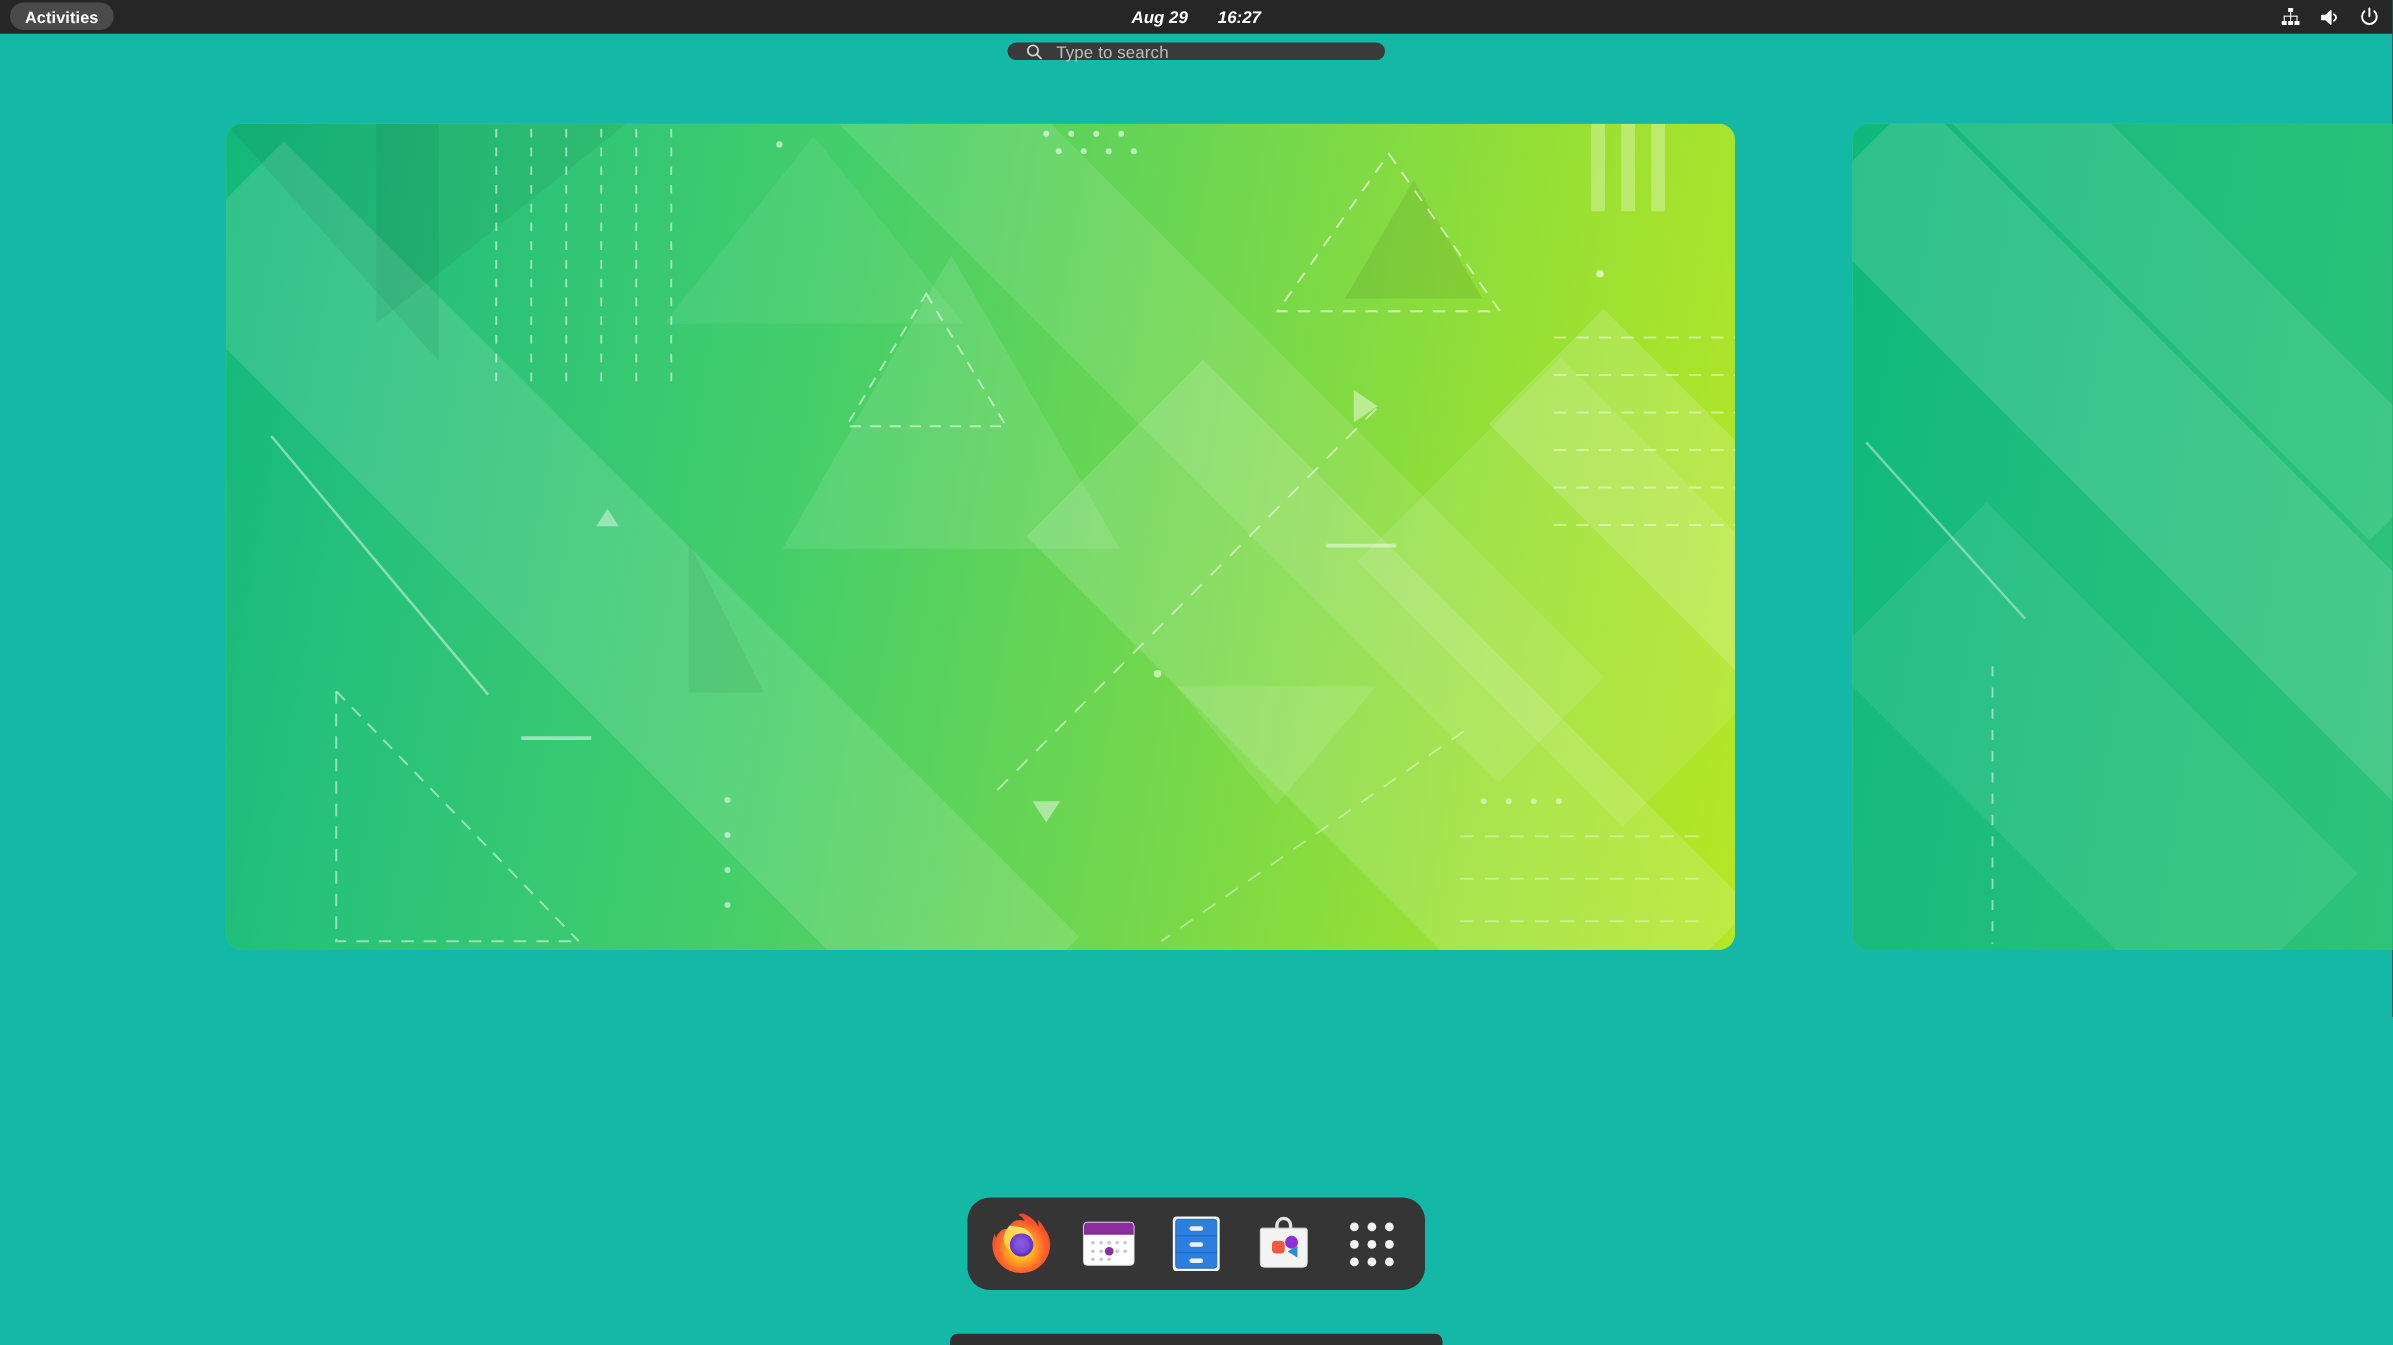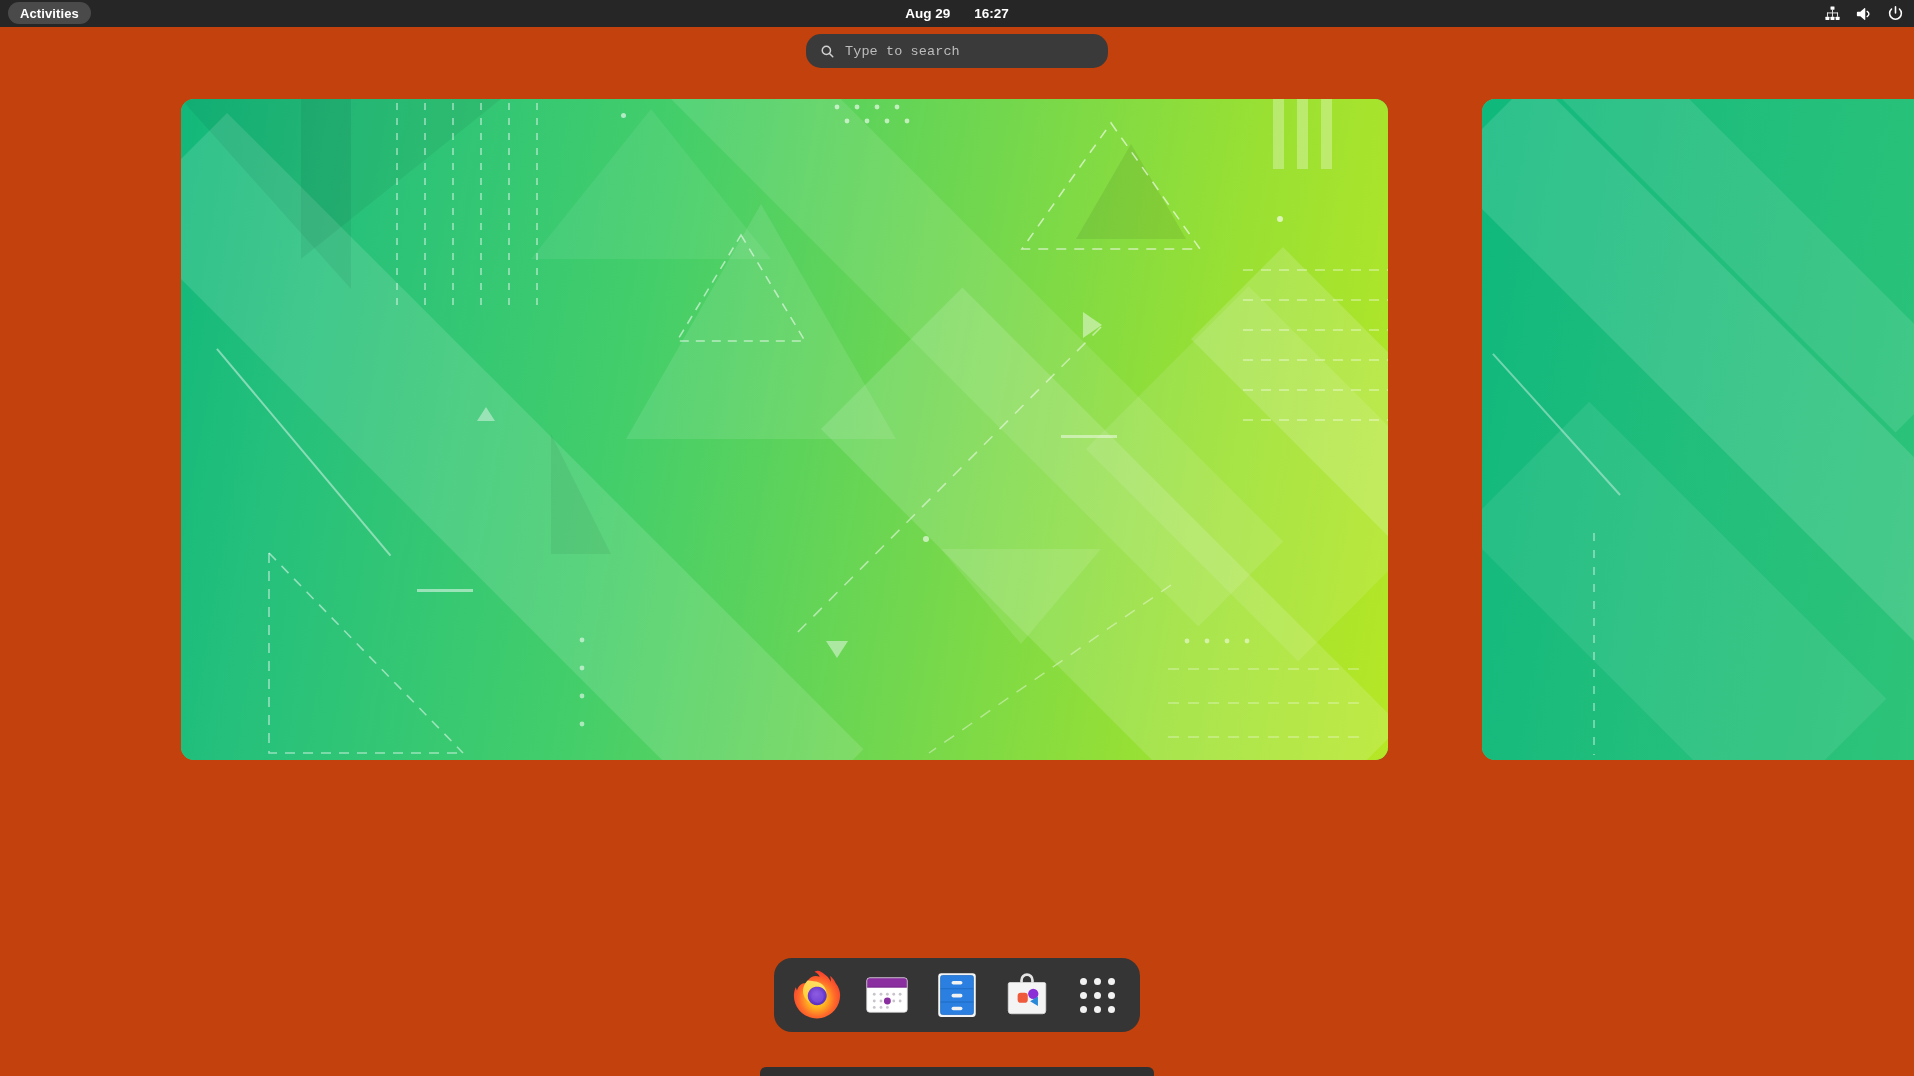--- a/index.html
+++ b/index.html
@@ -2,50 +2,50 @@
 <html><head>
 <meta charset="utf-8">
 <style>
   * { margin:0; padding:0; box-sizing:border-box; }
   html, body {
     width:1914px; height:1076px;
     background:#262626;
     font-family:"Liberation Sans", sans-serif;
     overflow:hidden;
   }
-  #root { position:relative; width:1914px; height:1076px; background:#c2410c; }
+  #root { position:relative; width:1914px; height:1076px; background:#14b8a6; }
 
   
   .topbar {
     position:absolute; top:0; left:0; width:1914px; height:27px;
     background:#262626; display:flex; align-items:center;
   }
   .activities {
     position:absolute; left:8px; top:2px;
     height:22px; padding:0 12px;
     display:flex; align-items:center;
     background:#4a4a4a; border-radius:11px;
     color:#ffffff; font-size:13px; font-weight:bold;
     letter-spacing:.1px;
   }
   .clock {
     position:absolute; left:50%; top:0; transform:translateX(-50%);
     height:27px; display:flex; align-items:center; gap:24px;
-    color:#ffffff; font-size:13.5px; font-weight:bold;
+    color:#ffffff; font-size:13.5px; font-weight:bold;font-style:italic;
   }
   .sysicons {
     position:absolute; right:10px; top:0; height:27px;
     display:flex; align-items:center; gap:14px;
   }
   .sysicons .ic { display:flex; align-items:center; justify-content:center; }
 
   
   .searchwrap {
     position:absolute; top:34px; left:50%; transform:translateX(-50%);
-    width:302px; height:34px;font-family:Liberation Mono, monospace;
+    width:302px; height:14px;
   }
   .searchbox {
     width:100%; height:100%;
     background:#3a3a3a; border-radius:15px;
     display:flex; align-items:center; gap:10px;
     padding:0 14px;
   }
   .searchbox .sicon { flex:0 0 auto; display:flex; }
   .search-ph {
     color:#bdbdbd; font-size:13.5px; letter-spacing:.1px;

